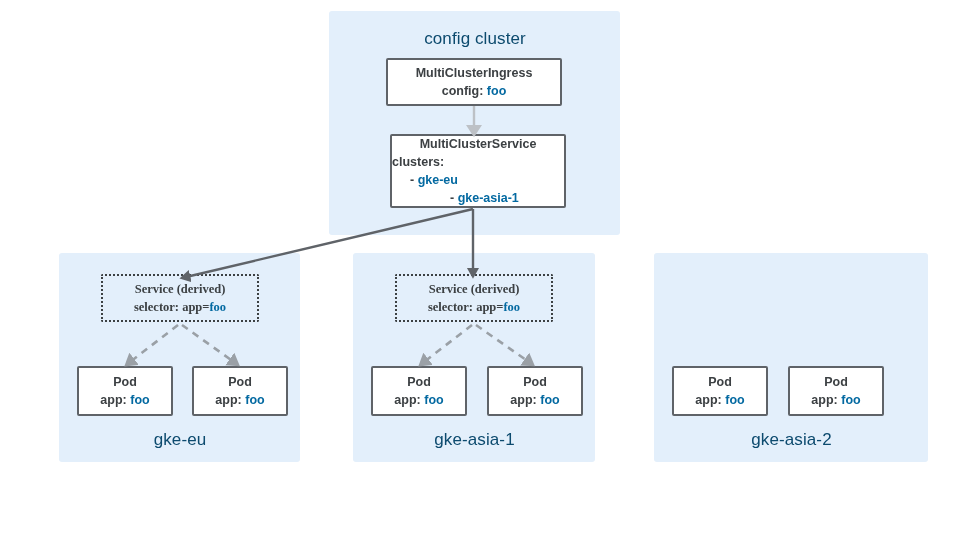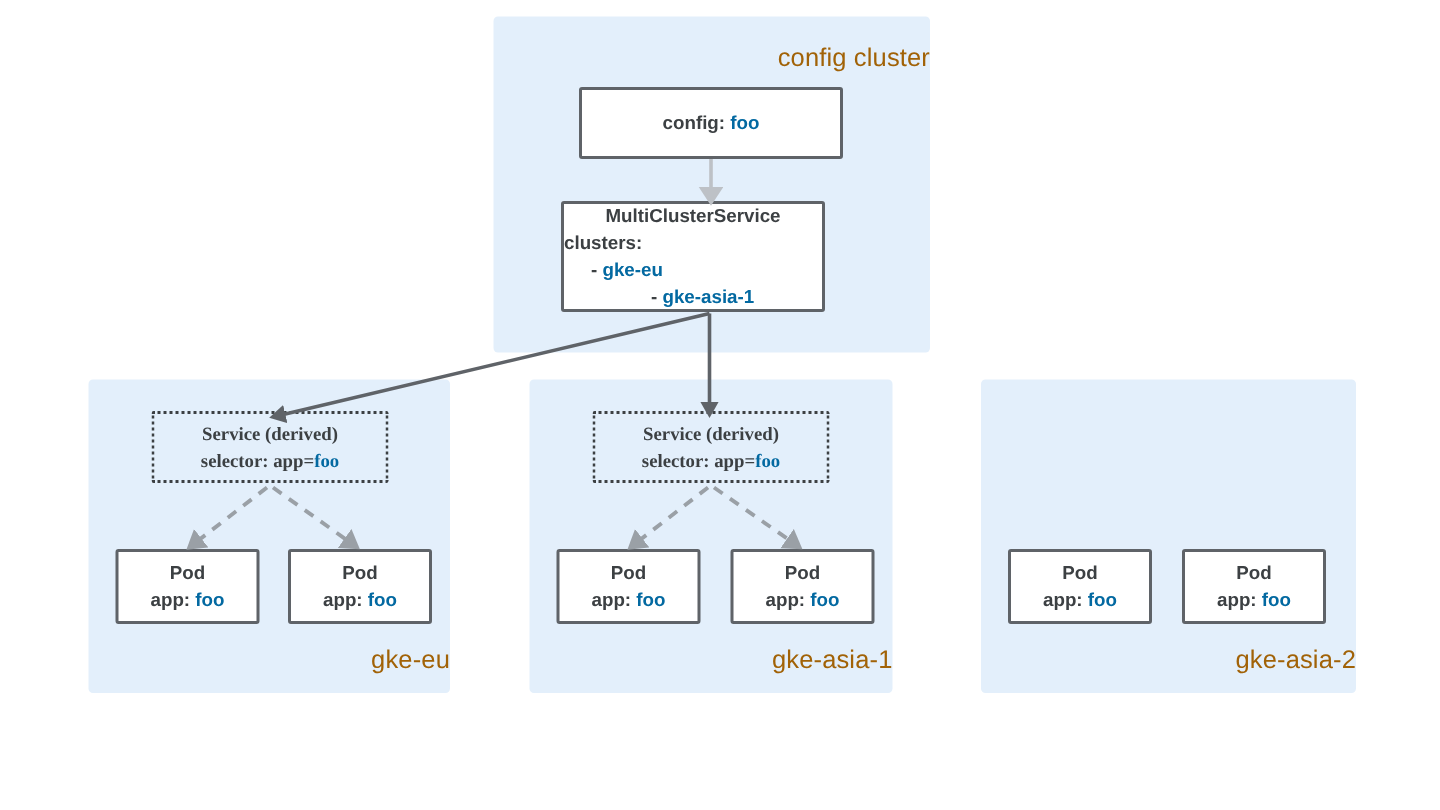--- a/index.html
+++ b/index.html
@@ -22,22 +22,22 @@
   
   .panel {
     position: absolute;
     background: #e3effb;
     border-radius: 3px;
   }
   .panel-title {
     position: absolute;
     left: 1px;
     right: 0;
-    text-align: right;
-    color: #a16207;
+    text-align: center;
+    color: #0c4a6e;
     font-size: 17px;
     font-weight: 400;
     letter-spacing: 0.1px;
   }
   .panel-title.top   { top: 18px; }
   .panel-title.bottom{ bottom: 12px; }
 
   
   .box {
     position: absolute;
@@ -78,27 +78,28 @@
 </head>
 <body>
 
 <div id="stage">
 
   <div class="panel" style="left:329px; top:11px; width:291px; height:224px;">
     <div class="panel-title top">config cluster</div>
   </div>
 
   <div class="box" style="left:386px; top:58px; width:176px; height:48px;">
+    <div class="line">MultiClusterIngress</div>
     <div class="line">
       <span>config:</span>
       <span class="blue">foo</span>
     </div>
   </div>
 
-  <div class="box" style="left:374px; top:134px; width:176px; height:74px;">
+  <div class="box" style="left:390px; top:134px; width:176px; height:74px;">
     <div class="line">MultiClusterService</div>
     <div class="line left">clusters:</div>
     <div class="line left" style="padding-left:18px;">
       <span>-</span>
       <span class="blue">gke-eu</span>
     </div>
     <div class="line left" style="padding-left:18px;margin-left:40px;">
       <span>-</span>
       <span class="blue">gke-asia-1</span>
     </div>
@@ -151,21 +152,21 @@
   </div>
 
   <div class="box" style="left:487px; top:366px; width:96px; height:50px;">
     <div class="line">Pod</div>
     <div class="line">
       <span>app:</span>
       <span class="blue">foo</span>
     </div>
   </div>
 
-  <div class="panel" style="left:654px; top:253px; width:250px; height:209px;">
+  <div class="panel" style="left:654px; top:253px; width:274px; height:209px;">
     <div class="panel-title bottom">gke-asia-2</div>
   </div>
 
   <div class="box" style="left:672px; top:366px; width:96px; height:50px;">
     <div class="line">Pod</div>
     <div class="line">
       <span>app:</span>
       <span class="blue">foo</span>
     </div>
   </div>

